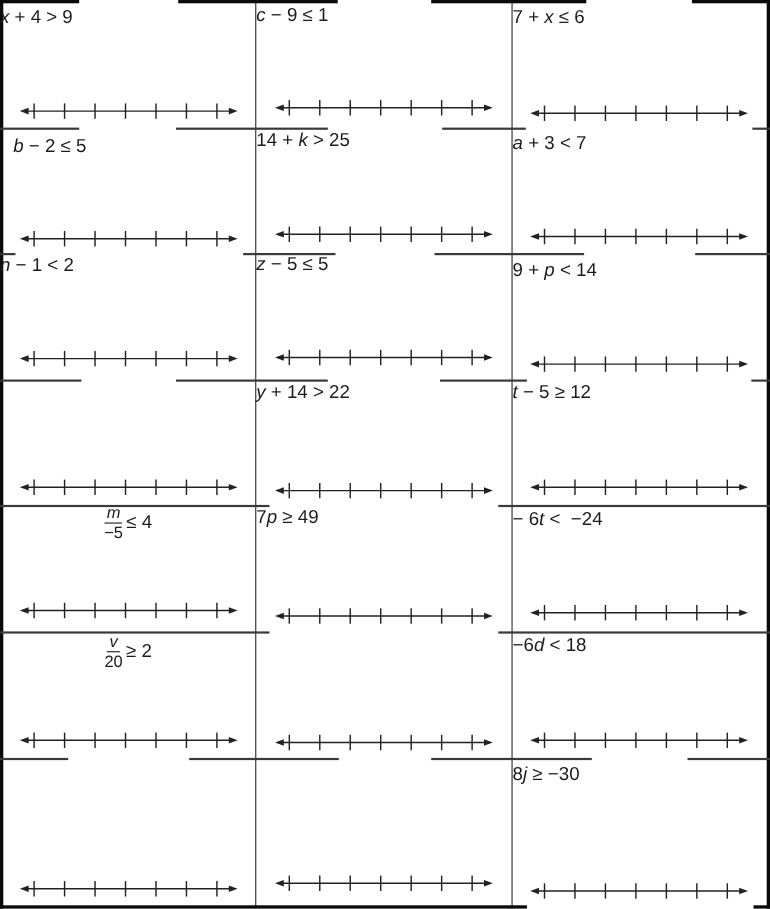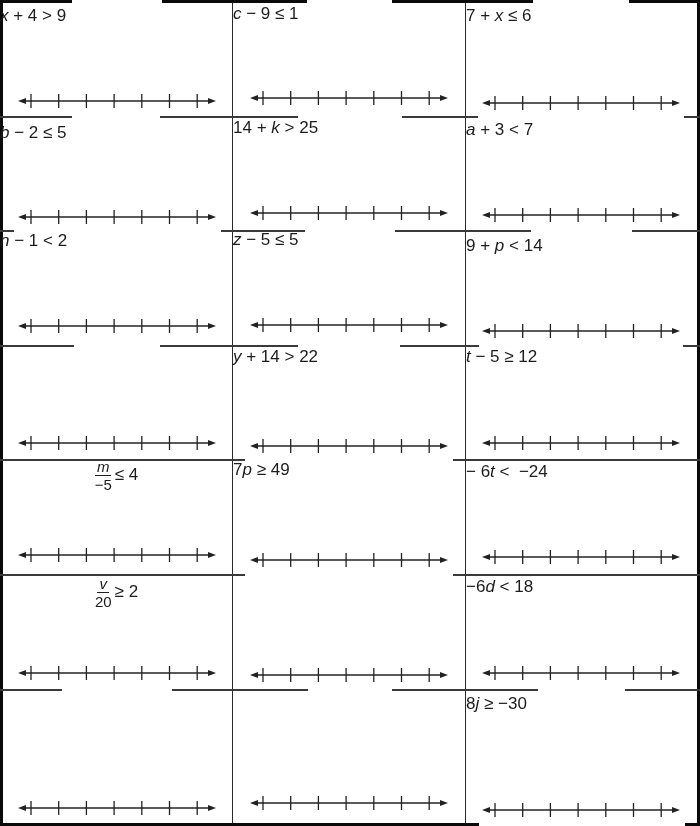--- a/index.html
+++ b/index.html
@@ -102,21 +102,21 @@
       <polygon points="198,8 190,5 190,11" fill="#222222"></polygon>
       <line x1="13.0" y1="1" x2="13.0" y2="15" stroke="#222222" stroke-width="1.3"></line>
       <line x1="40.7" y1="1" x2="40.7" y2="15" stroke="#222222" stroke-width="1.3"></line>
       <line x1="68.4" y1="1" x2="68.4" y2="15" stroke="#222222" stroke-width="1.3"></line>
       <line x1="96.1" y1="1" x2="96.1" y2="15" stroke="#222222" stroke-width="1.3"></line>
       <line x1="123.8" y1="1" x2="123.8" y2="15" stroke="#222222" stroke-width="1.3"></line>
       <line x1="151.5" y1="1" x2="151.5" y2="15" stroke="#222222" stroke-width="1.3"></line>
       <line x1="179.2" y1="1" x2="179.2" y2="15" stroke="#222222" stroke-width="1.3"></line>
     </svg>
 
-  <div class="title" style="left:0;top:123px"><span></span><i>b</i><span> − 2 ≤ 5</span></div>
+  <div class="title" style="left:12px;top:123px"><span></span><i>b</i><span> − 2 ≤ 5</span></div>
   <svg class="nl" style="left:18px;top:209px" viewBox="0 0 198 16">
       <line x1="3" y1="8" x2="195" y2="8" stroke="#222222" stroke-width="1.3"></line>
       <polygon points="0,8 8,5 8,11" fill="#222222"></polygon>
       <polygon points="198,8 190,5 190,11" fill="#222222"></polygon>
       <line x1="13.0" y1="1" x2="13.0" y2="15" stroke="#222222" stroke-width="1.3"></line>
       <line x1="40.7" y1="1" x2="40.7" y2="15" stroke="#222222" stroke-width="1.3"></line>
       <line x1="68.4" y1="1" x2="68.4" y2="15" stroke="#222222" stroke-width="1.3"></line>
       <line x1="96.1" y1="1" x2="96.1" y2="15" stroke="#222222" stroke-width="1.3"></line>
       <line x1="123.8" y1="1" x2="123.8" y2="15" stroke="#222222" stroke-width="1.3"></line>
       <line x1="151.5" y1="1" x2="151.5" y2="15" stroke="#222222" stroke-width="1.3"></line>

